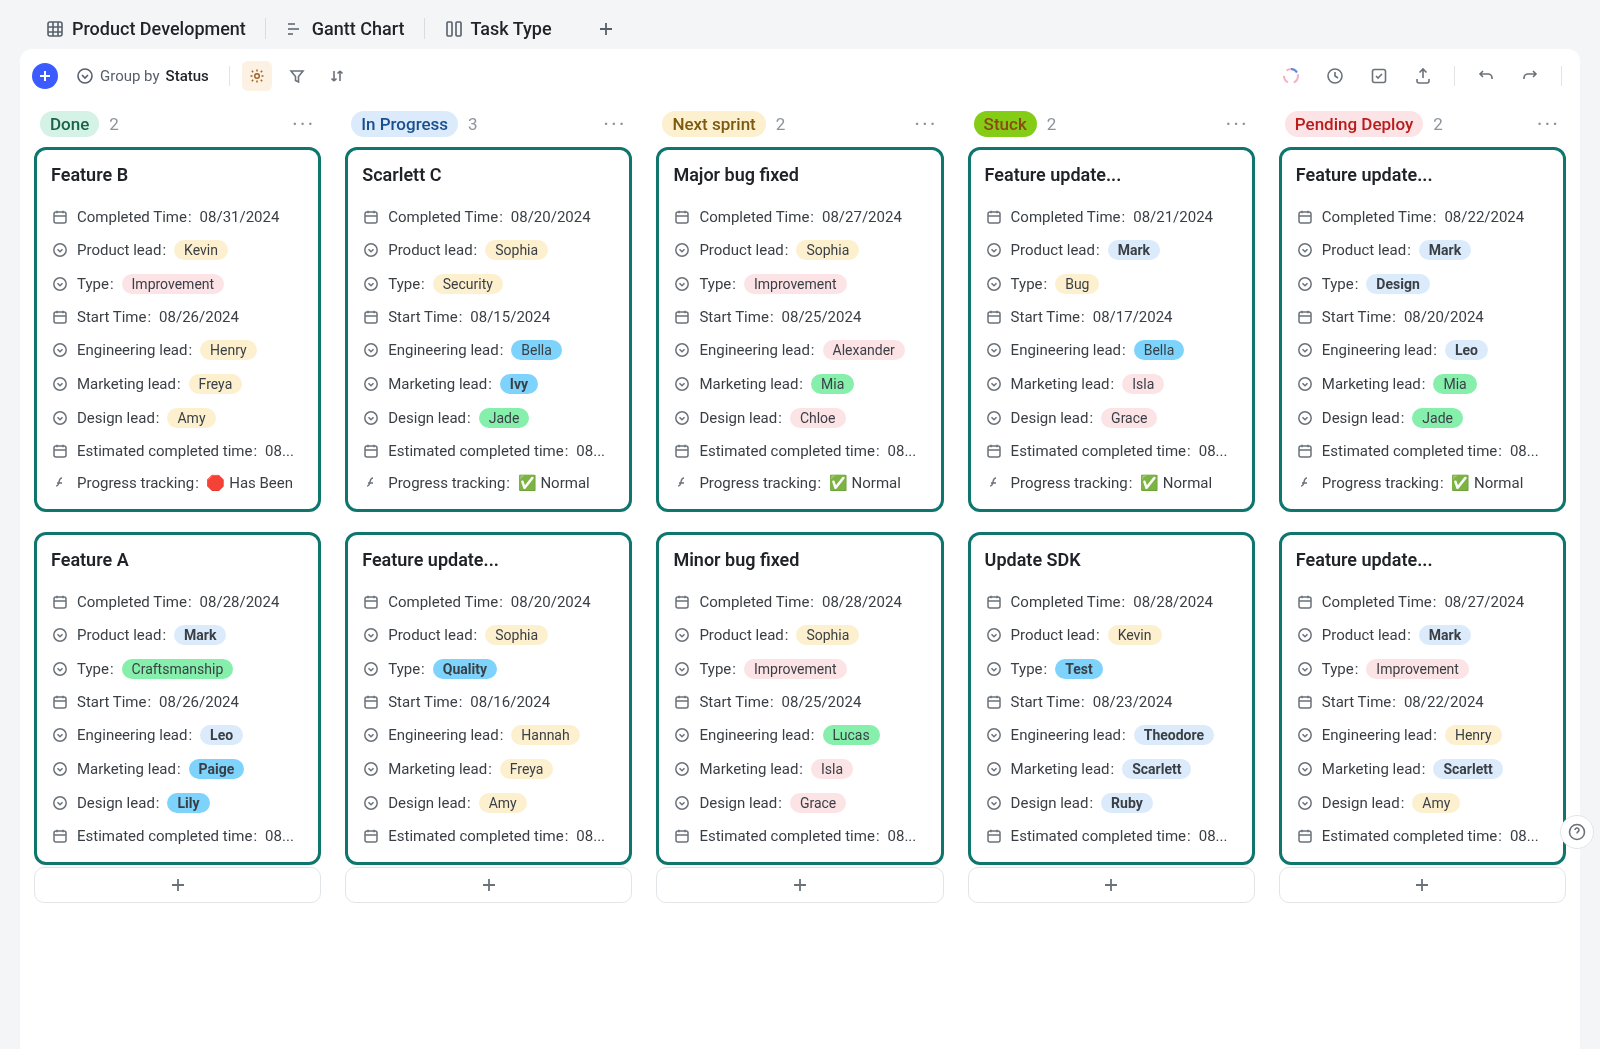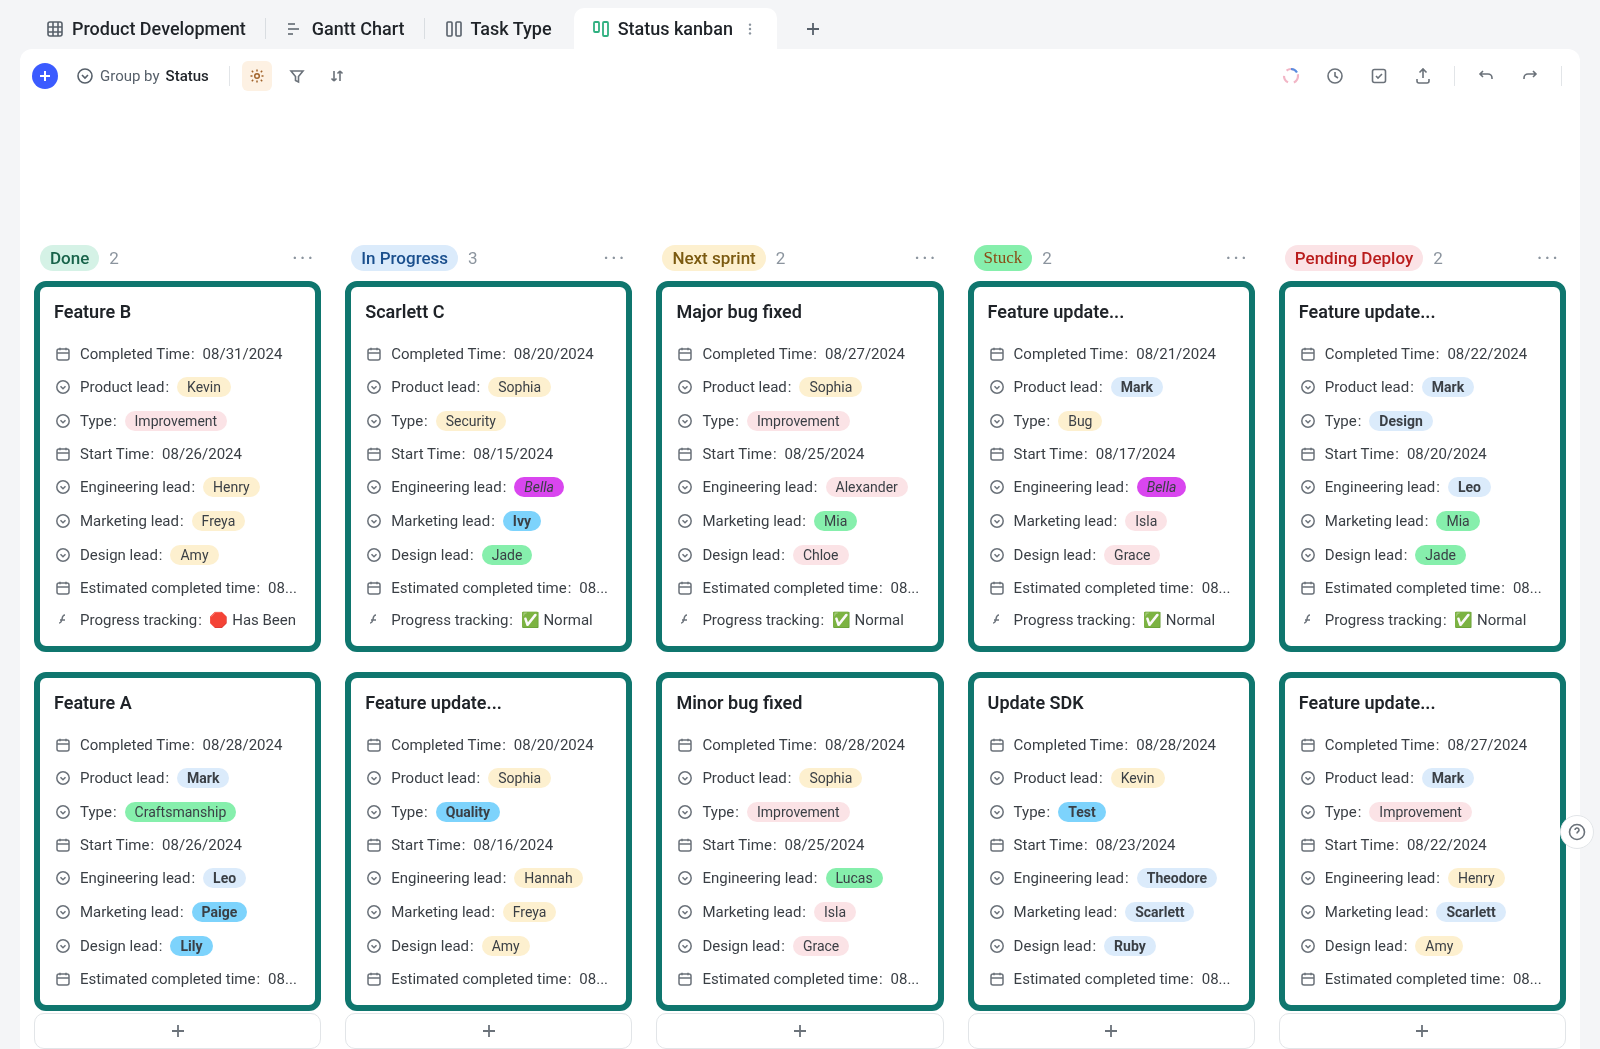--- a/index.html
+++ b/index.html
@@ -49,66 +49,66 @@
 .group-chip .label { color:#57606a; }
 .group-chip .value { color:#1f2328; font-weight:500; }
 .icon-btn-sm {
   width:30px; height:30px; display:flex; align-items:center; justify-content:center;
   border-radius:6px; color:#6b727a;
 }
 .icon-btn-sm.warm { background:#fdf1e3; color:#a0622a; }
 .toolbar-sep { width:1px; height:20px; background:#e2e5e8; margin:0 2px; }
 
 
-.board { display:flex; gap:24px; padding:4px 14px 0 14px; flex:1; overflow:hidden;align-items:flex-end; }
+.board { display:flex; gap:24px; padding:4px 14px 0 14px; flex:1; overflow:hidden; }
 .col { width:294px; display:flex; flex-direction:column; }
 .col-head { display:flex; align-items:center; gap:10px; padding:4px 6px 10px 6px; }
 .status-chip {
   padding:3px 10px; border-radius:14px; font-size:17px; font-weight:500;
 }
 .count { color:#8b949e; font-size:17px; }
 .col-more { margin-left:auto; color:#8b949e; font-size:22px; letter-spacing:2px; cursor:pointer; }
 .col-body { display:flex; flex-direction:column; gap:20px; overflow:hidden; }
 .add-card {
   margin-top: 2px; border:1px solid #e2e5e8; border-radius:10px;
   height:36px; display:flex; align-items:center; justify-content:center;
   color:#6b727a; background:#fff;
 }
 
 
 .card {
-  border:6px solid #0f766e; border-radius:12px; background:#fff;
+  border:3px solid #0f766e; border-radius:12px; background:#fff;
   padding:14px 14px 10px 14px;
 }
 .card-title { font-size:18px; font-weight:600; margin-bottom:16px; }
 .field-row {
   display:flex; align-items:center; gap:8px;
   font-size:15px; color:#3a3f45; padding:7px 0;
   white-space: nowrap; overflow:hidden; text-overflow: ellipsis;
 }
 .field-row .fld-icon { width:18px; height:18px; display:inline-flex; align-items:center; justify-content:center; color:#6b727a; flex-shrink:0;}
 .field-row .fld-label { color:#3a3f45; }
 .field-row .fld-label::after { content:":"; margin-left:1px; }
 .tag {
   display:inline-block; padding:2px 10px; border-radius:12px; font-size:14px;
 }
 
 
 .t-yellow { background:#fdf0cf; }
 .t-pink   { background:#fbe3e6; }
 .t-teal   { background:#86efac; }
-.t-purple { background:#d946ef;font-style:italic; }
+.t-purple { background:#7dd3fc; }
 .t-blue   { background:#dbebfb;font-weight:bold; }
 .t-lav    { background:#7dd3fc;font-weight:bold; }
 
 
 .s-done    { background:#d5f2e6; color:#18634a; }
 .s-prog    { background:#dbebfb; color:#1a4f8d; }
 .s-next    { background:#fdf0cf; color:#7b5a10; }
-.s-stuck   { background:#86efac; color:#8a4b14;font-family:Liberation Serif, serif; }
+.s-stuck   { background:#84cc16; color:#8a4b14; }
 .s-pending { background:#fbe3e6; color:#b91c1c; }
 
 
 .help-fab {
   position:fixed; right:6px; bottom:200px;
   width:34px; height:34px; border-radius:50%; background:#fff;
   border:1px solid #e2e5e8; display:flex; align-items:center; justify-content:center;
   color:#57606a;
 }
 
@@ -140,36 +140,20 @@
       <span class="sep"></span>
     </div>
     <div class="tab">
       <span class="tab-icon">
         <svg width="18" height="18" viewBox="0 0 18 18" stroke="#57606a" fill="none" stroke-width="1.6">
             <rect x="2" y="2" width="5" height="14" rx="1"></rect>
             <rect x="11" y="2" width="5" height="14" rx="1"></rect>
           </svg>
       </span>
       <span>Task Type</span>
-    </div>
-    <div class="tab active">
-      <span class="tab-icon">
-        <svg width="18" height="18" viewBox="0 0 18 18" stroke="#2fb080" fill="none" stroke-width="1.8">
-            <rect x="2" y="2" width="5" height="10" rx="1"></rect>
-            <rect x="11" y="2" width="5" height="14" rx="1"></rect>
-          </svg>
-      </span>
-      <span>Status kanban</span>
-      <span class="tab-more">
-        <svg width="14" height="14" viewBox="0 0 16 16" fill="#8b949e">
-            <circle cx="8" cy="3" r="1.4"></circle>
-            <circle cx="8" cy="8" r="1.4"></circle>
-            <circle cx="8" cy="13" r="1.4"></circle>
-          </svg>
-      </span>
     </div>
     <div class="tab-add">
       <svg width="16" height="16" viewBox="0 0 16 16" stroke="#57606a" stroke-width="1.8">
           <path d="M8 2v12M2 8h12"></path>
         </svg>
     </div>
   </div>
 
   <div class="board-wrap">
 

